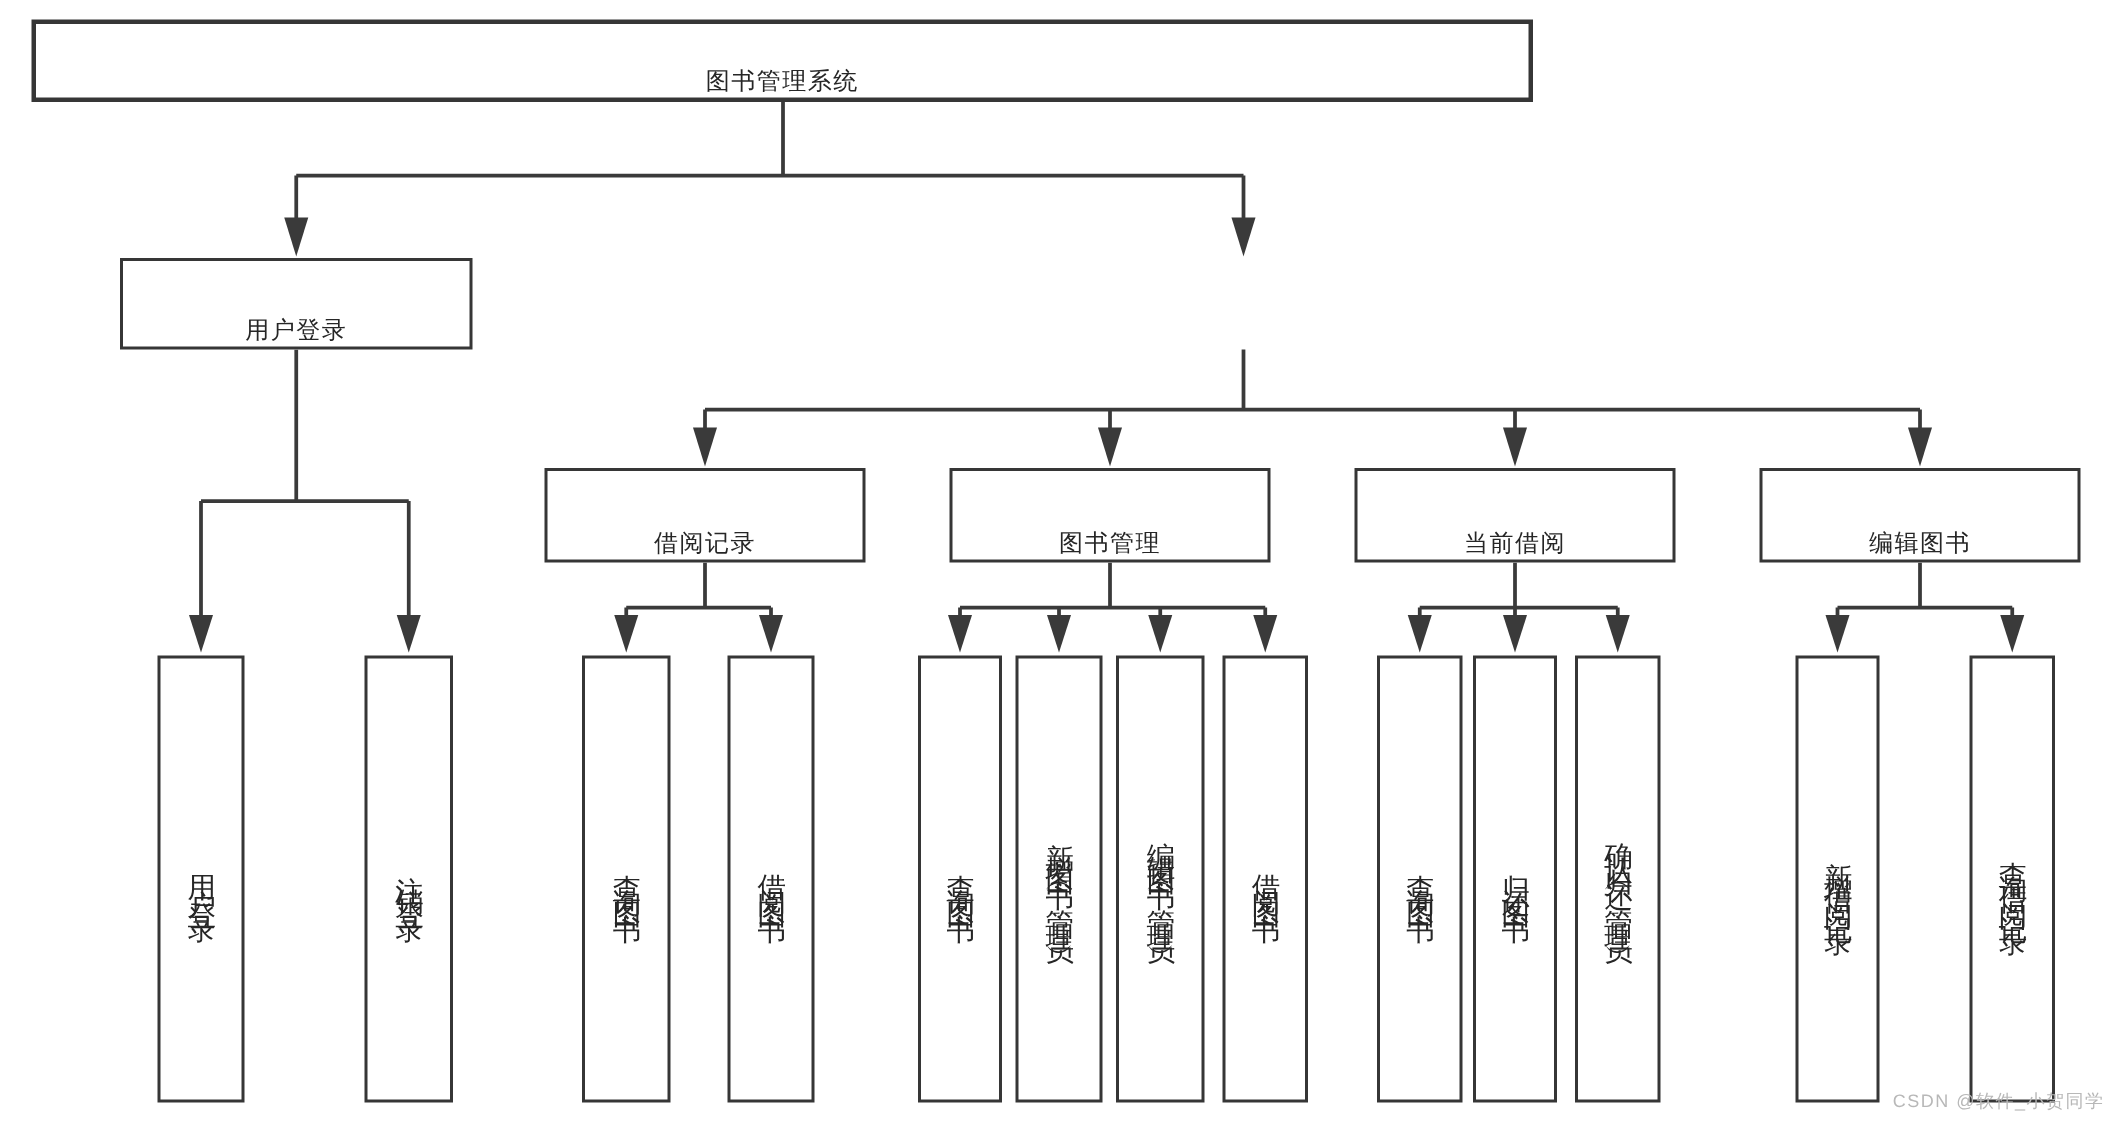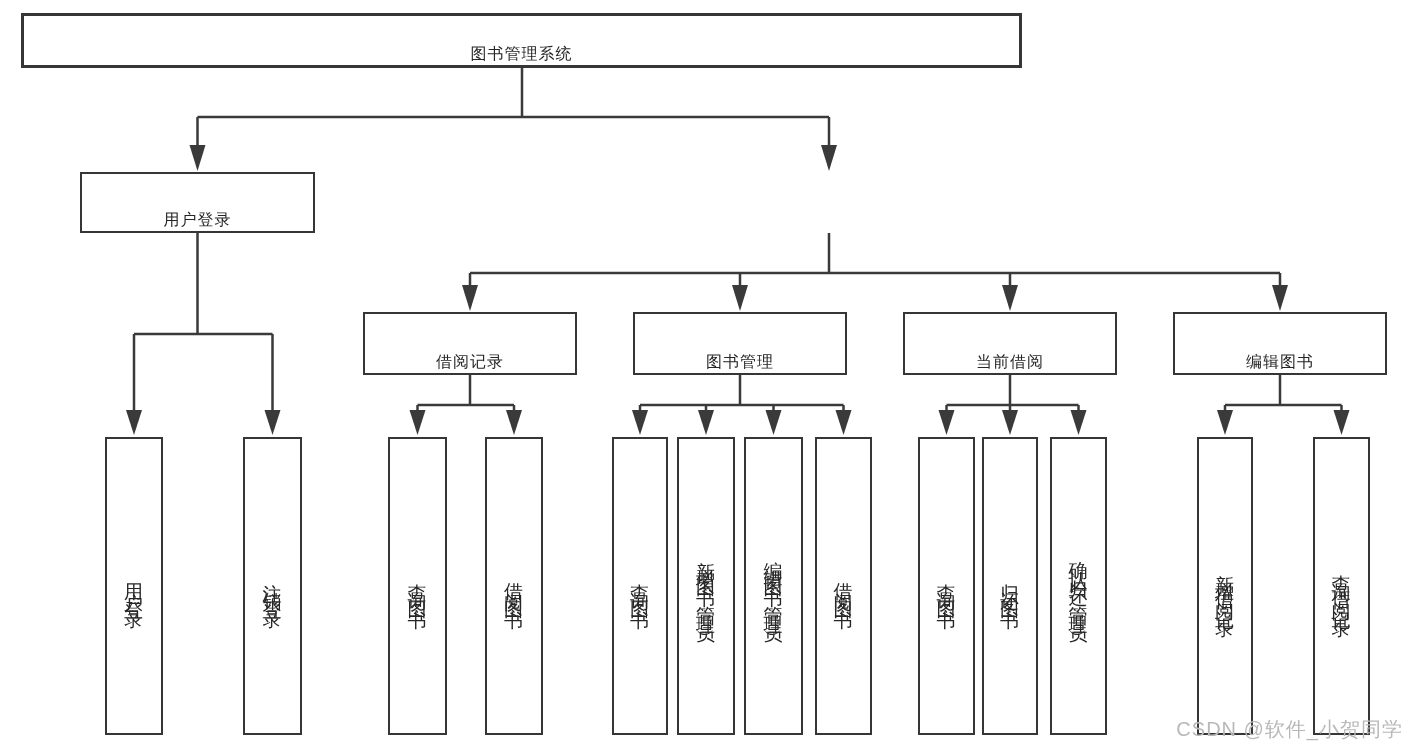--- a/index.html
+++ b/index.html
@@ -42,21 +42,21 @@
     writing-mode:vertical-rl;
     text-orientation:mixed;
     font-size:19px;
     letter-spacing:9px;
     line-height:1;
     white-space:nowrap;
   }
   #watermark{
     position:absolute;
     right:2px;bottom:4px;
-    font-size:20px;
+    font-size:12px;
     letter-spacing:1px;
     color:var(--watermark);
     z-index:5;
     margin-left:36px;
   }
 </style>
 </head>
 <body>
 
 <div id="canvas">

